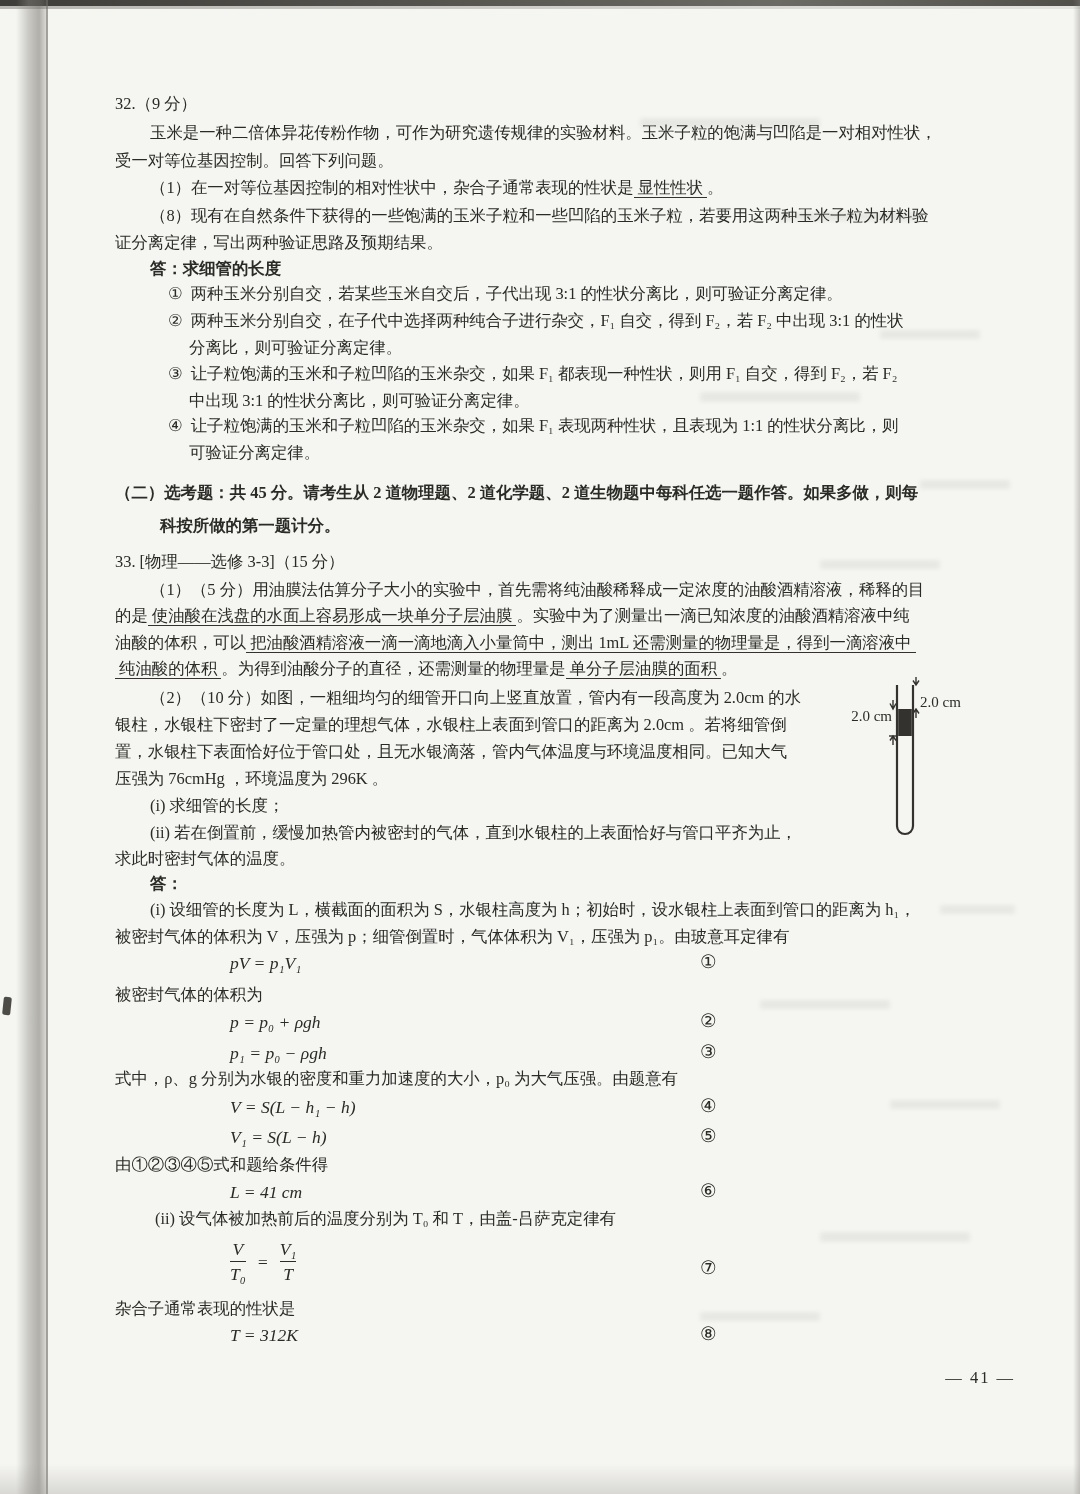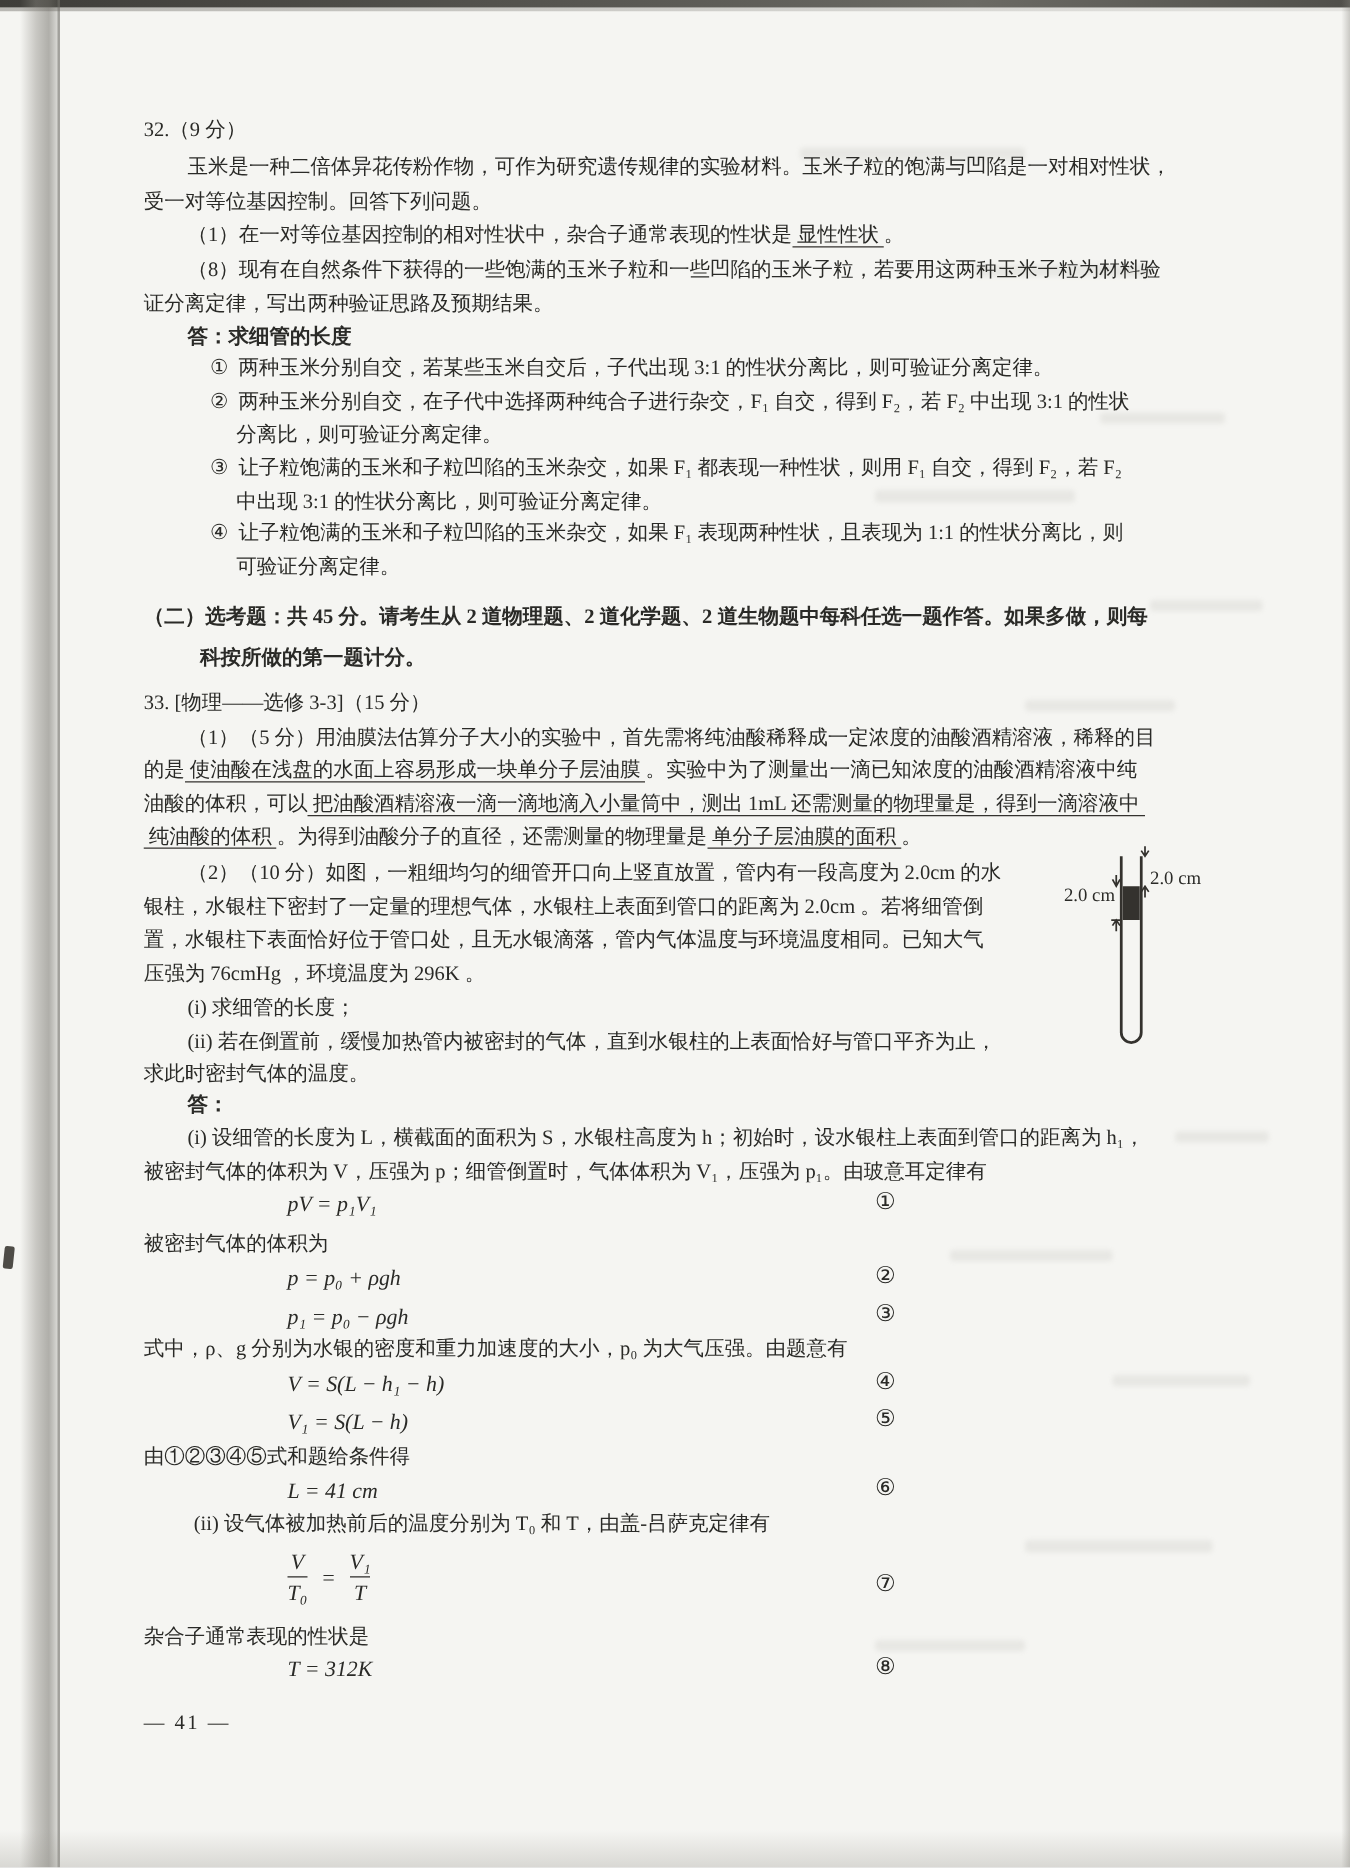--- a/index.html
+++ b/index.html
@@ -28,21 +28,21 @@
   .ln{position:absolute;white-space:nowrap;font-size:16.4px;line-height:24px;}
   .b{font-weight:bold;}
   .u{border-bottom:1.6px solid #34322f;padding:0 4px;}
   .inum{display:inline-block;margin-right:8px;}
   .eq{left:115px;font-style:italic;font-size:17.5px;}
   .eqnum{position:absolute;left:470px;top:-1px;font-style:normal;font-size:18.5px;}
   .eqrow{display:flex;align-items:center;}
   .frac{display:inline-flex;flex-direction:column;align-items:center;line-height:1.05;text-align:center;}
   .fbar{align-self:stretch;height:0;border-top:1.6px solid #2d2b28;margin:3px 0;}
   .feq{margin:0 11px;}
-  .footer{left:0;width:900px;text-align:left;font-size:16.5px;letter-spacing:2px;}
+  .footer{left:0;width:900px;text-align:right;font-size:16.5px;letter-spacing:2px;}
   .fig{position:absolute;left:800px;top:676px;}
 </style>
 </head>
 <body>
 
 <div class="page">
 
   <div class="art-top"></div>
   <div class="art-top2"></div>
   <div class="art-left"></div>

